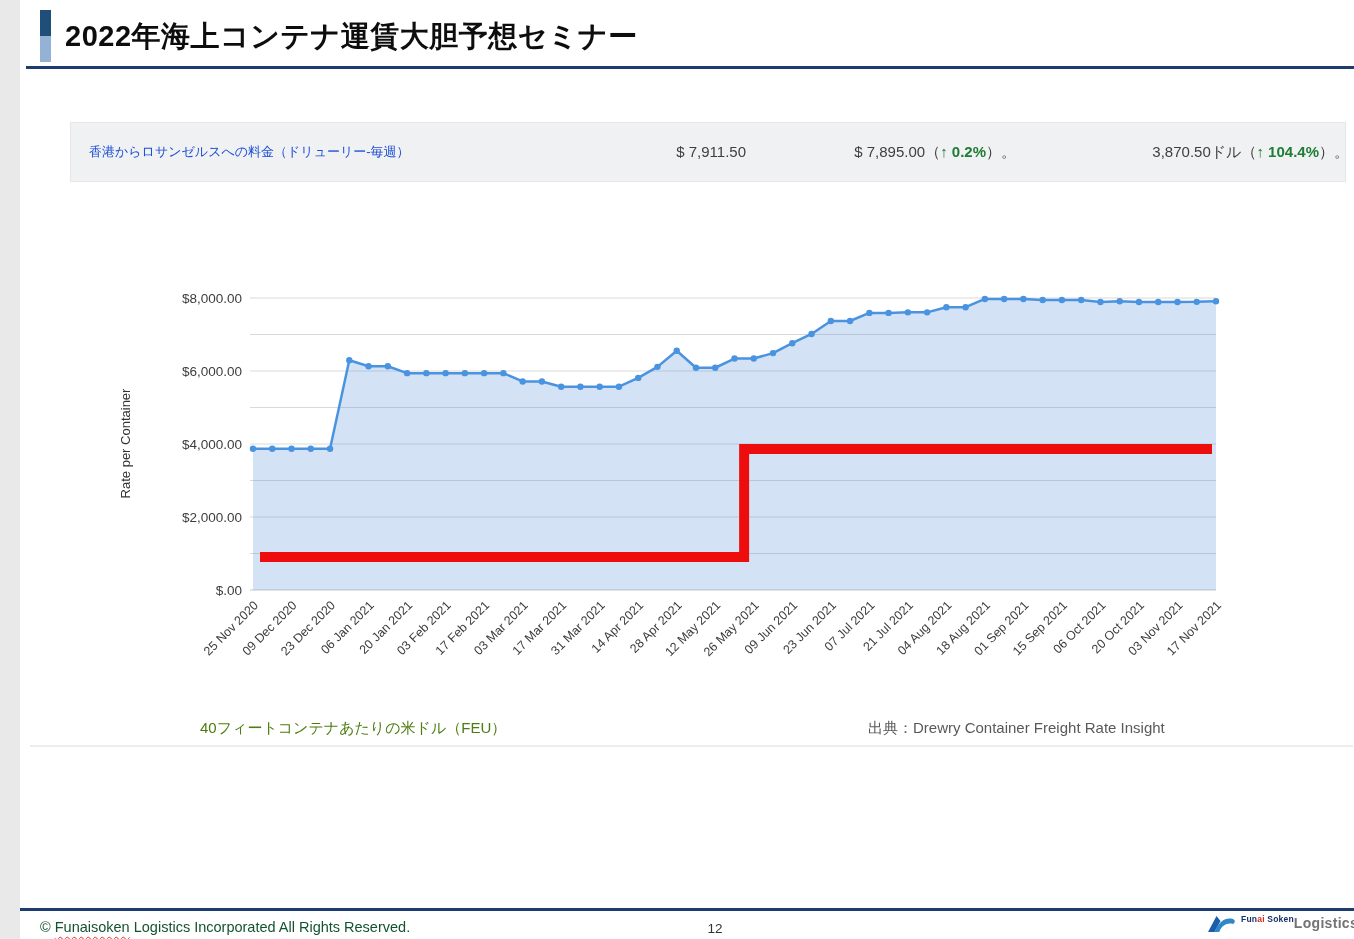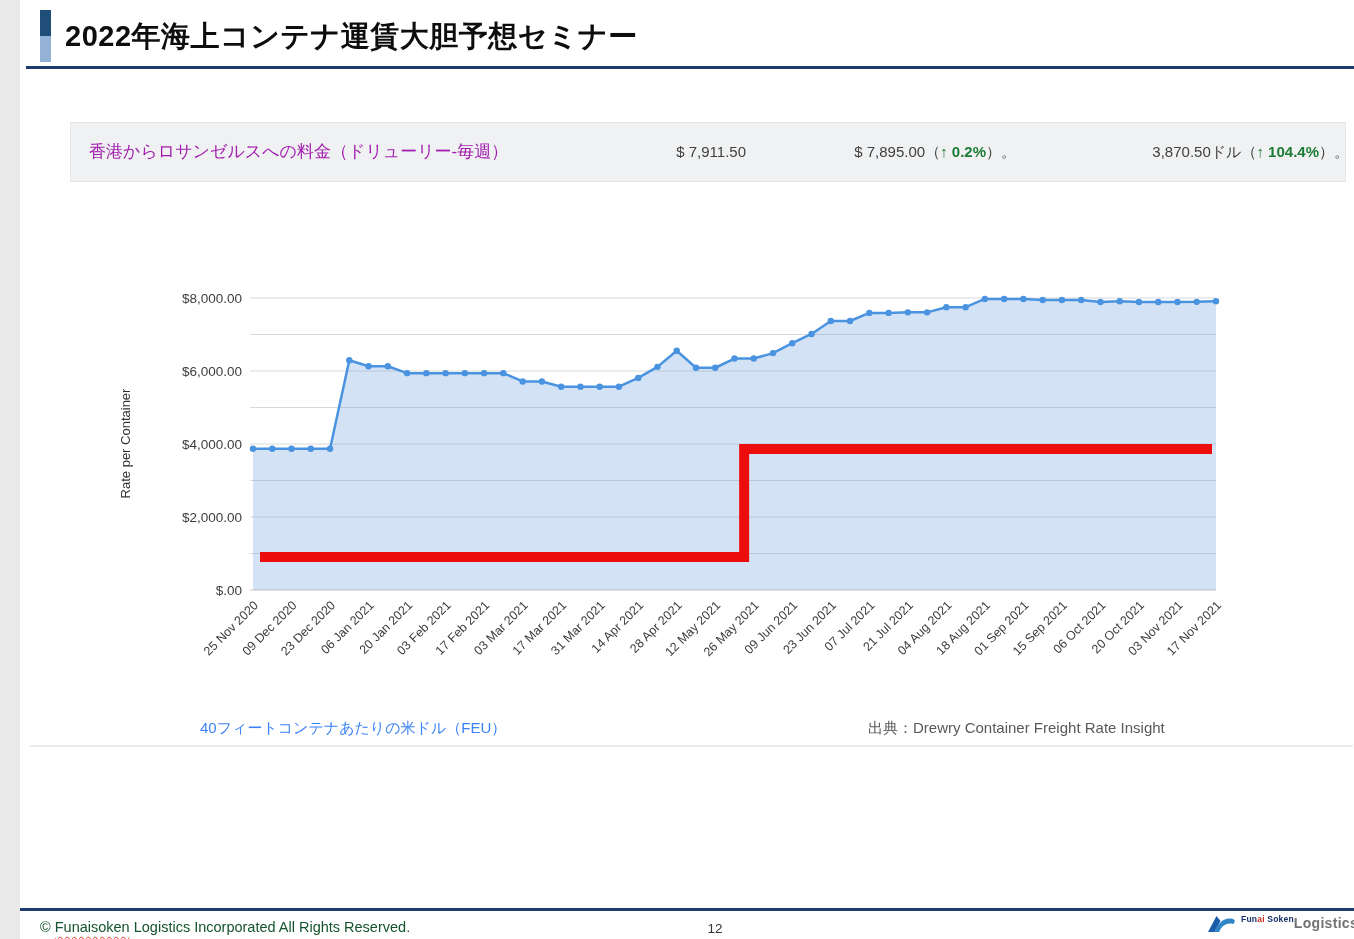--- a/index.html
+++ b/index.html
@@ -16,33 +16,33 @@
     position:absolute;left:45px;top:16px;margin:0;font-size:29px;line-height:40px;
     font-weight:bold;color:#0d0d0d;letter-spacing:0.5px;white-space:nowrap;
   }
   .title-rule{position:absolute;left:6px;top:66px;width:1342px;height:3px;background:#1f3c6e;}
   
   .summary{
     position:absolute;left:50px;top:122px;width:1276px;height:60px;
     background:#f0f1f2;border:1px solid #e6e6e8;box-sizing:border-box;
   }
   .summary .cell{position:absolute;top:0;height:58px;line-height:58px;white-space:nowrap;}
-  .route{left:18px;font-size:17px;color:#a21caf;}
+  .route{left:18px;font-size:13px;color:#1d4ed8;}
   .v1{left:480px;width:195px;text-align:right;font-size:15px;color:#3f3f3f;}
   .v2{left:700px;width:245px;text-align:right;font-size:15px;color:#3f3f3f;}
   .v3{left:1010px;width:268px;text-align:right;font-size:15px;color:#3f3f3f;}
   .up{color:#1d7c35;font-weight:bold;}
   
   .y-axis-title{
     position:absolute;left:35px;top:436px;width:140px;text-align:center;
     font-size:13px;color:#333333;transform:rotate(-90deg);
   }
   #chart-svg{position:absolute;left:0;top:260px;}
   
-  .caption-left{position:absolute;left:180px;top:719px;font-size:15px;color:#3b82f6;white-space:nowrap;}
+  .caption-left{position:absolute;left:180px;top:719px;font-size:15px;color:#4d7c0f;white-space:nowrap;}
   .caption-right{position:absolute;left:848px;top:719px;font-size:15px;color:#595959;white-space:nowrap;}
   .section-divider{position:absolute;left:10px;top:745px;width:1323px;height:2px;background:#ececec;}
   
   .footer-rule{position:absolute;left:0;top:908px;width:1354px;height:3px;background:#1f3c6e;}
   .copyright{position:absolute;left:20px;top:919px;font-size:14.5px;color:#14532d;white-space:nowrap;}
   .squiggle{
     text-decoration-line:underline;text-decoration-style:wavy;
     text-decoration-color:#e0321f;text-decoration-thickness:1px;text-underline-offset:4px;
   }
   .pagenum{position:absolute;left:675px;top:921px;width:40px;text-align:center;font-size:13.5px;color:#333;}

